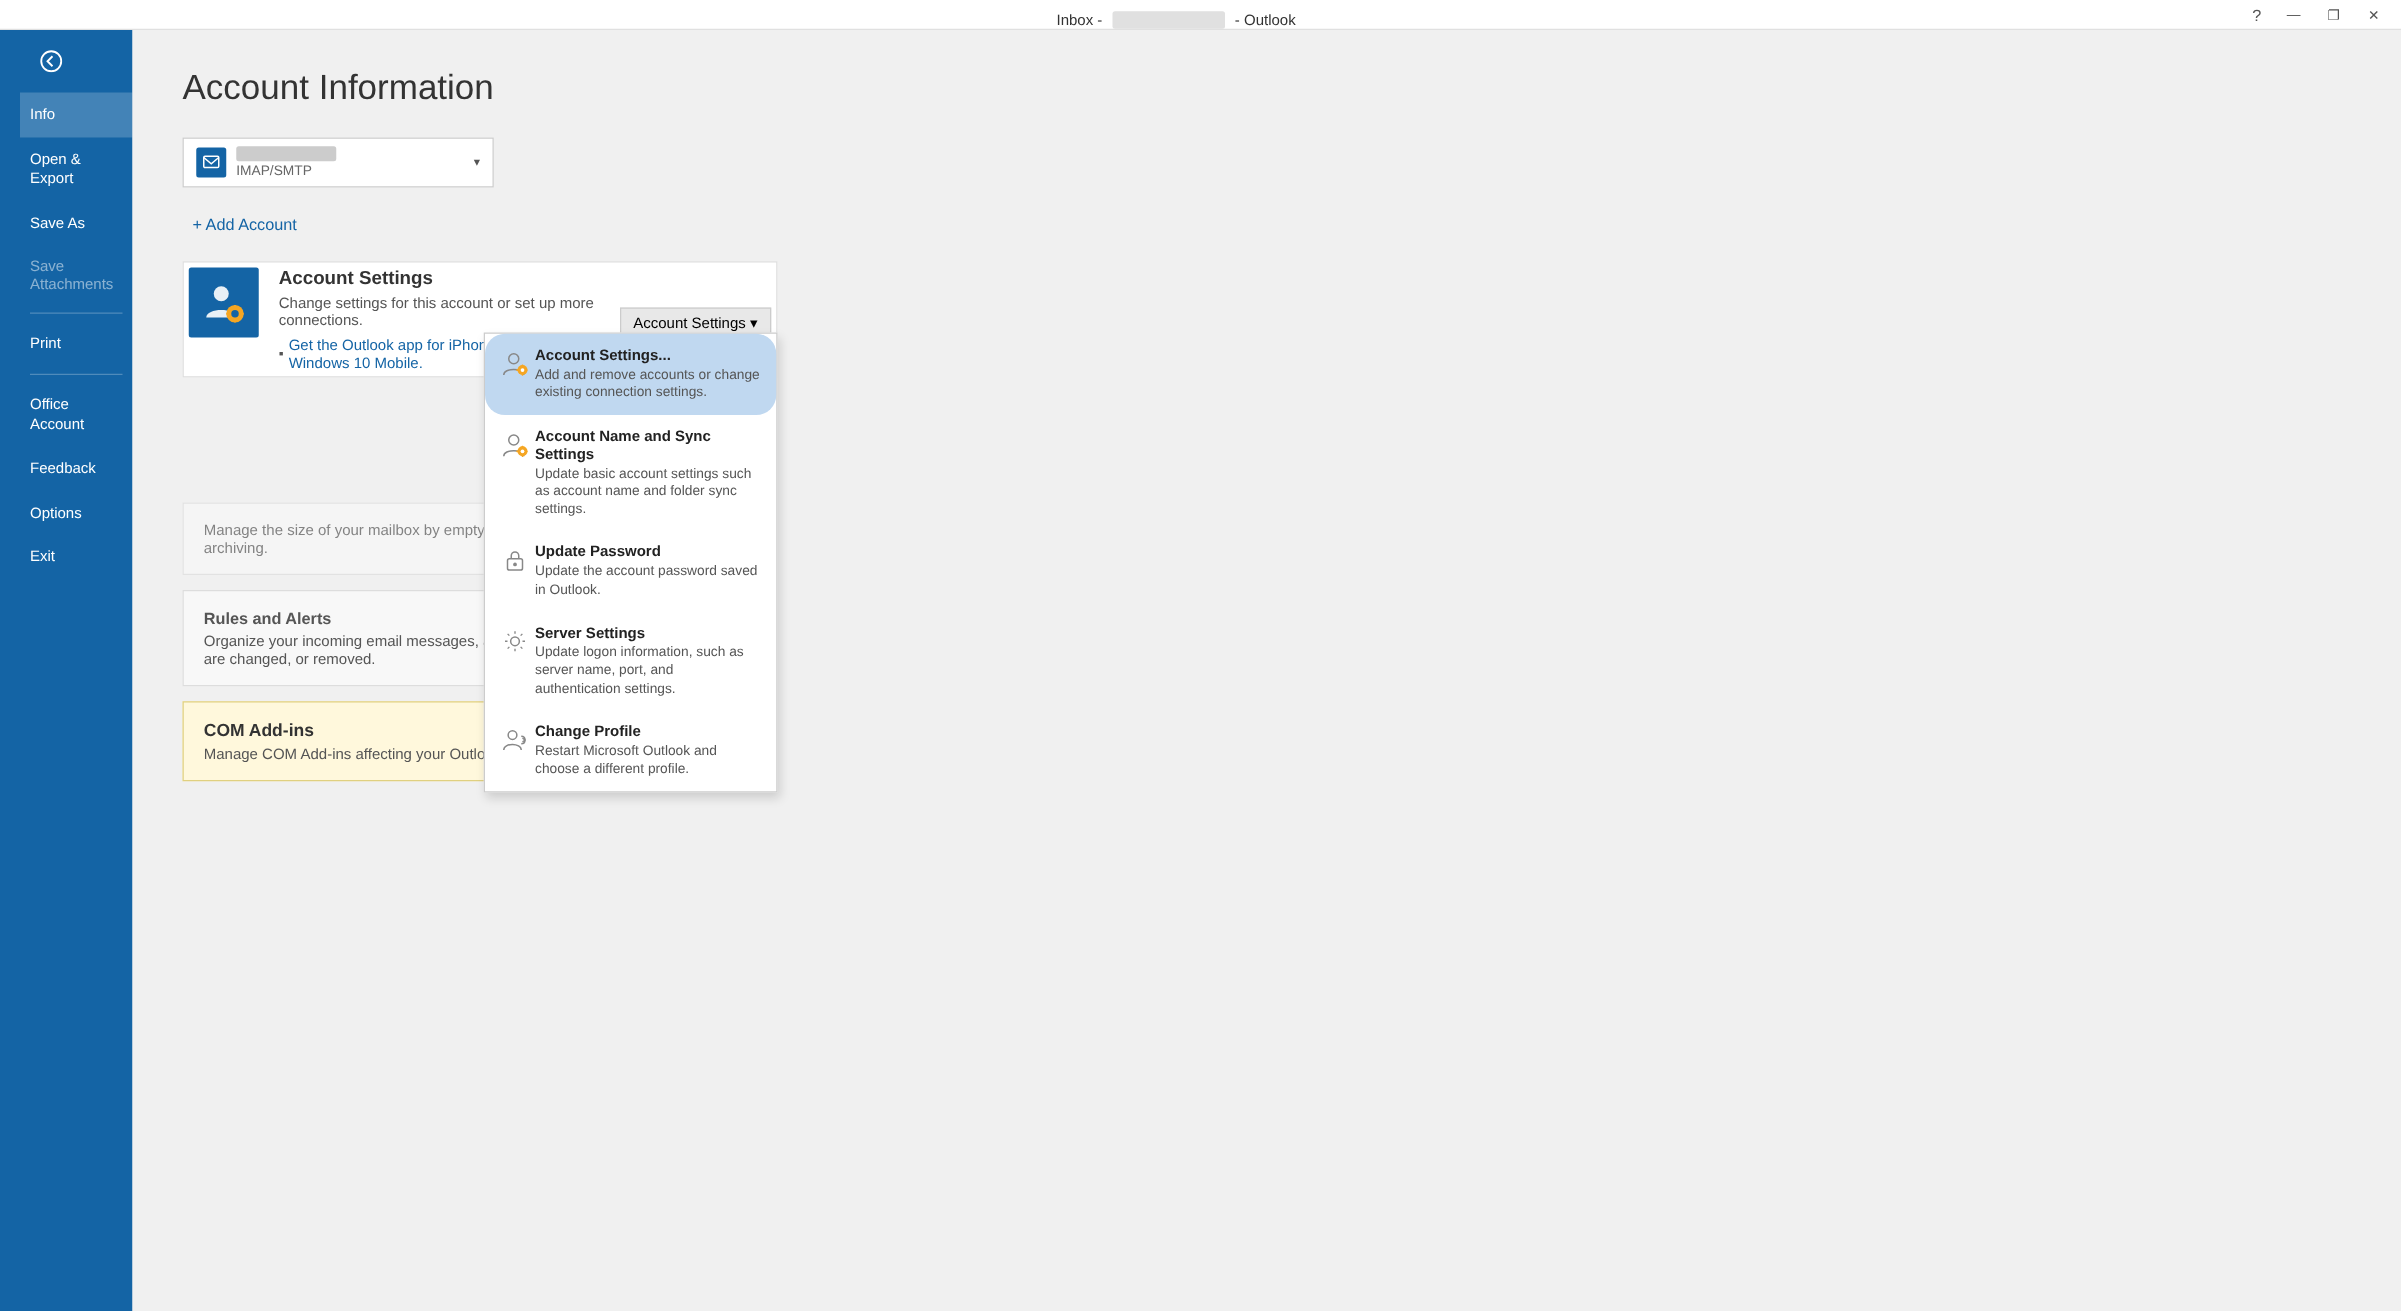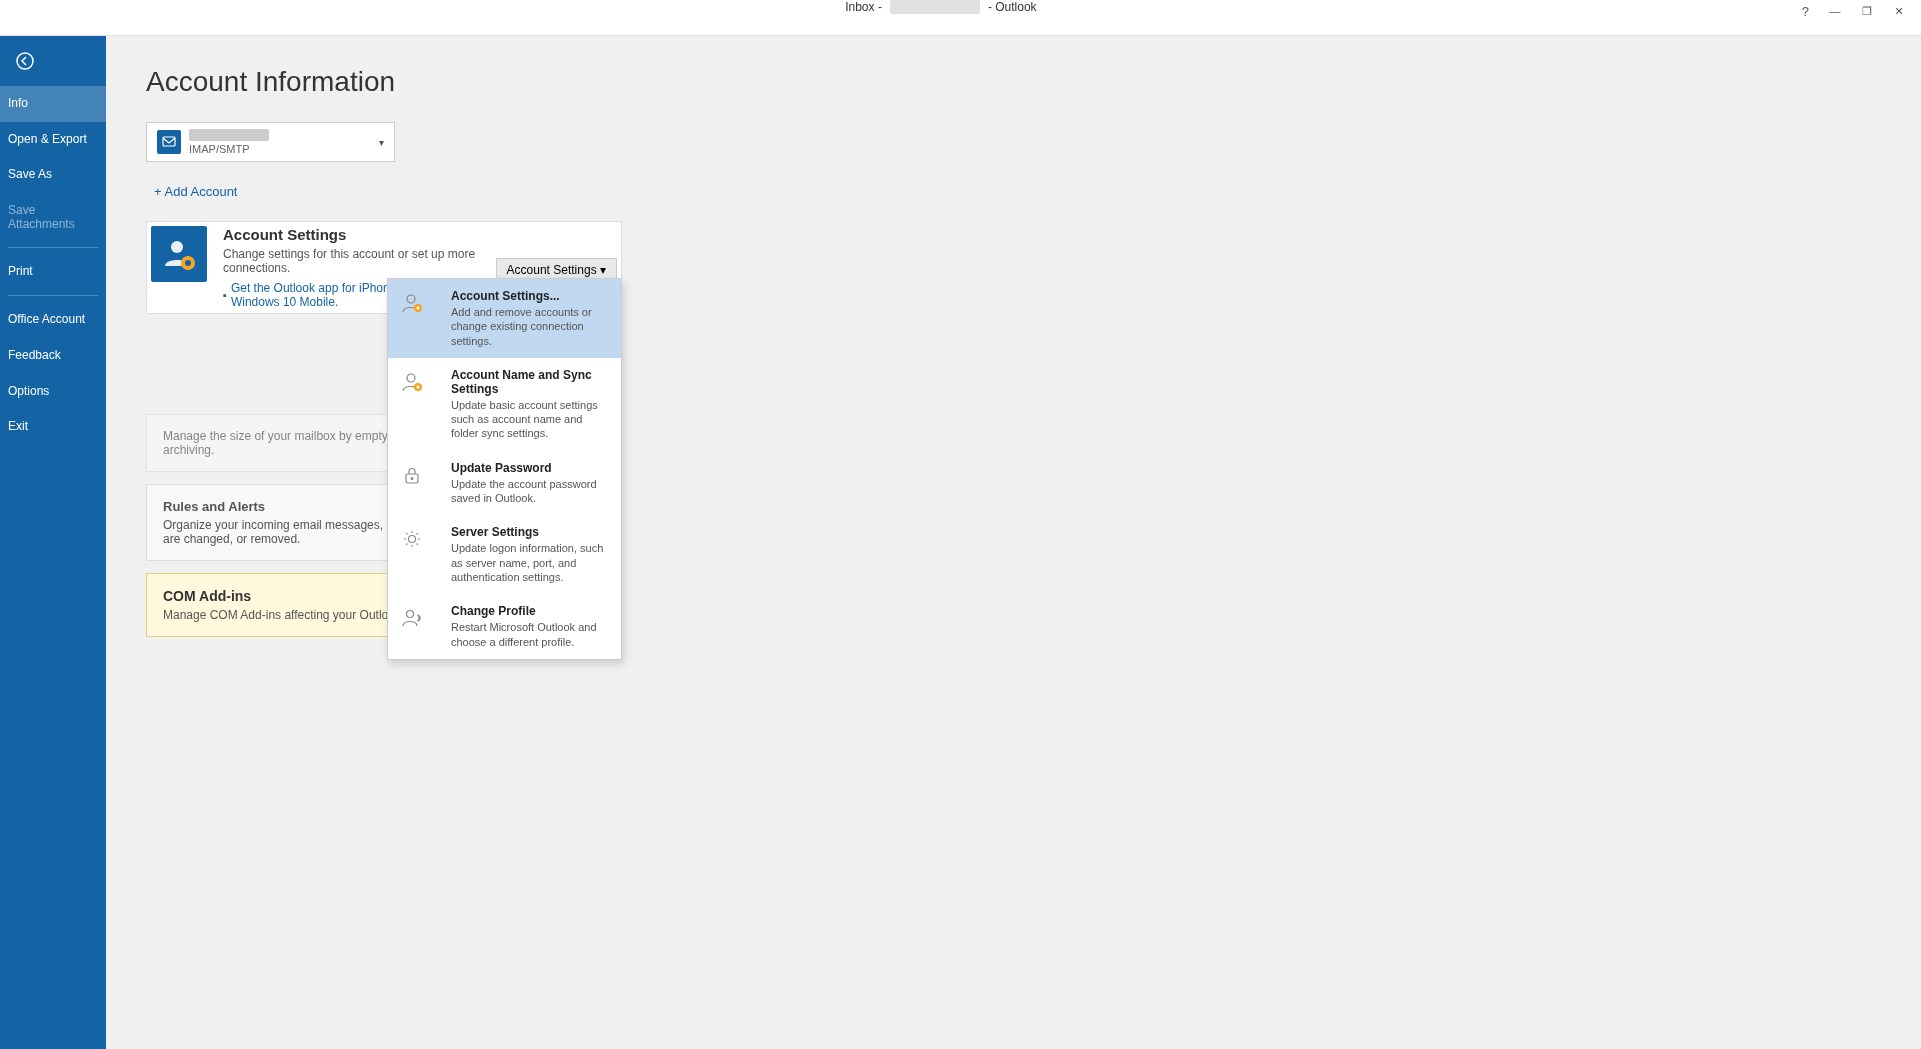--- a/index.html
+++ b/index.html
@@ -1,23 +1,23 @@
 <!DOCTYPE html>
 <html><head>
   <meta charset="utf-8">
   <style>
     * { margin: 0; padding: 0; box-sizing: border-box; }
     body { font-family: 'Segoe UI', Tahoma, Geneva, Verdana, sans-serif; font-size: 13px; background: #f0f0f0; width: 1921px; height: 1049px; overflow: hidden; display: flex; flex-direction: column; }
 
     
     .titlebar {
-      height: 36px;
+      height: 24px;
       background: #fff;
       display: flex;
-      align-items: flex-start;
+      align-items: flex-end;
       justify-content: space-between;
       padding: 0 8px;
       border-bottom: 1px solid #e0e0e0;
       flex-shrink: 0;
     }
     .titlebar-center {
       display: flex;
       align-items: center;
       gap: 8px;
       font-size: 12px;
@@ -57,20 +57,21 @@
       overflow: hidden;
     }
 
     
     .sidebar {
       width: 106px;
       background: #1464a5;
       display: flex;
       flex-direction: column;
       flex-shrink: 0;
+      padding-left: 16px;
     }
     .sidebar-back {
       width: 42px;
       height: 42px;
       display: flex;
       align-items: center;
       justify-content: center;
       cursor: pointer;
       color: #fff;
       font-size: 18px;
@@ -234,23 +235,24 @@
       left: 0;
       background: #fff;
       border: 1px solid #ccc;
       box-shadow: 2px 4px 8px rgba(0,0,0,0.15);
       z-index: 100;
       width: 235px;
     }
     .dropdown-menu-item {
       display: flex;
       align-items: flex-start;
-      gap: 27px;
+      gap: 4px;
       padding: 10px 12px;
       cursor: pointer;
+      border-radius: 16px;
     }
     .dropdown-menu-item.highlighted { background: #c0d8f0; }
     .dropdown-menu-item-icon {
       width: 24px;
       height: 24px;
       flex-shrink: 0;
       display: flex;
       align-items: center;
       justify-content: center;
       margin-top: 2px;

